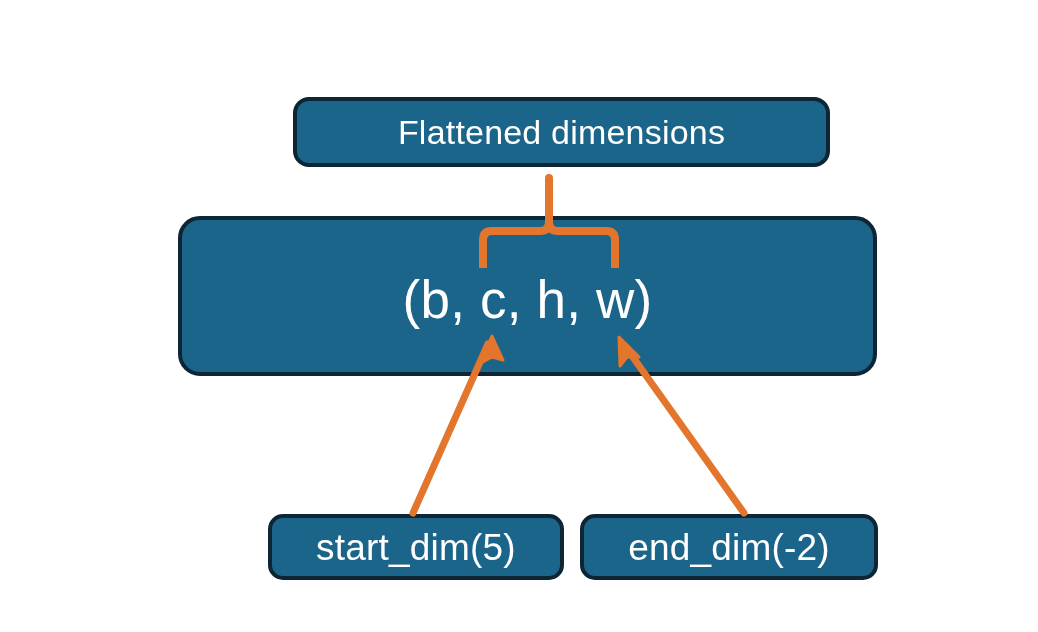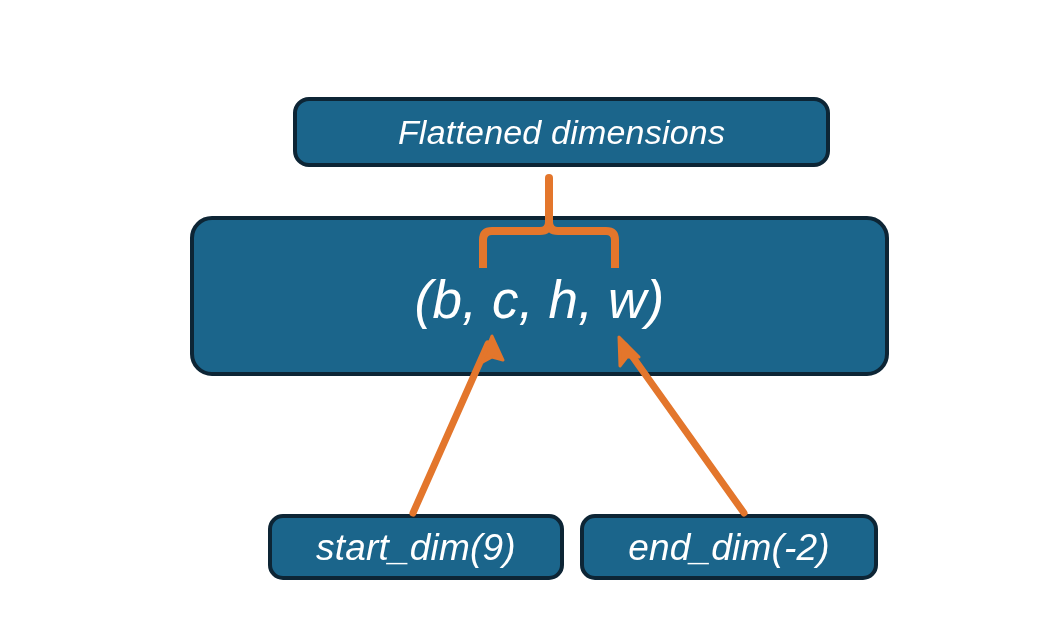--- a/index.html
+++ b/index.html
@@ -11,21 +11,20 @@
     height: 632px;
     background: #ffffff;
     font-family: "Liberation Sans", sans-serif;
     overflow: hidden;
   }
   #canvas {
     position: relative;
     width: 1038px;
     height: 632px;
     background: #ffffff;
-    font-style: italic;
   }
   .node {
     position: absolute;
     box-sizing: border-box;
     background: #1b658b;
     border: 4px solid #0d2535;
     border-radius: 18px;
     color: #ffffff;
     display: flex;
     align-items: center;
@@ -38,21 +37,21 @@
   }
   #node-flattened {
     left: 293px;
     top: 97px;
     width: 537px;
     height: 70px;
     border-radius: 16px;
     font-size: 34px;
   }
   #node-shape {
-    left: 190px;
+    left: 178px;
     top: 216px;
     width: 699px;
     height: 160px;
     border-radius: 22px;
     font-size: 53px;
   }
   #node-shape .shape-text {
     position: relative;
     top: 3px;
   }
@@ -88,21 +87,21 @@
 
   <div class="node" id="node-flattened">
     <span>Flattened dimensions</span>
   </div>
 
   <div class="node" id="node-shape">
     <span class="shape-text">(b, c, h, w)</span>
   </div>
 
   <div class="node" id="node-startdim">
-    <span>start_dim(9)</span>
+    <span>start_dim(5)</span>
   </div>
 
   <div class="node" id="node-enddim">
     <span>end_dim(-2)</span>
   </div>
 
   <svg id="connectors" viewBox="0 0 1038 632">
 
     <g>
       <path d="M 483 268

